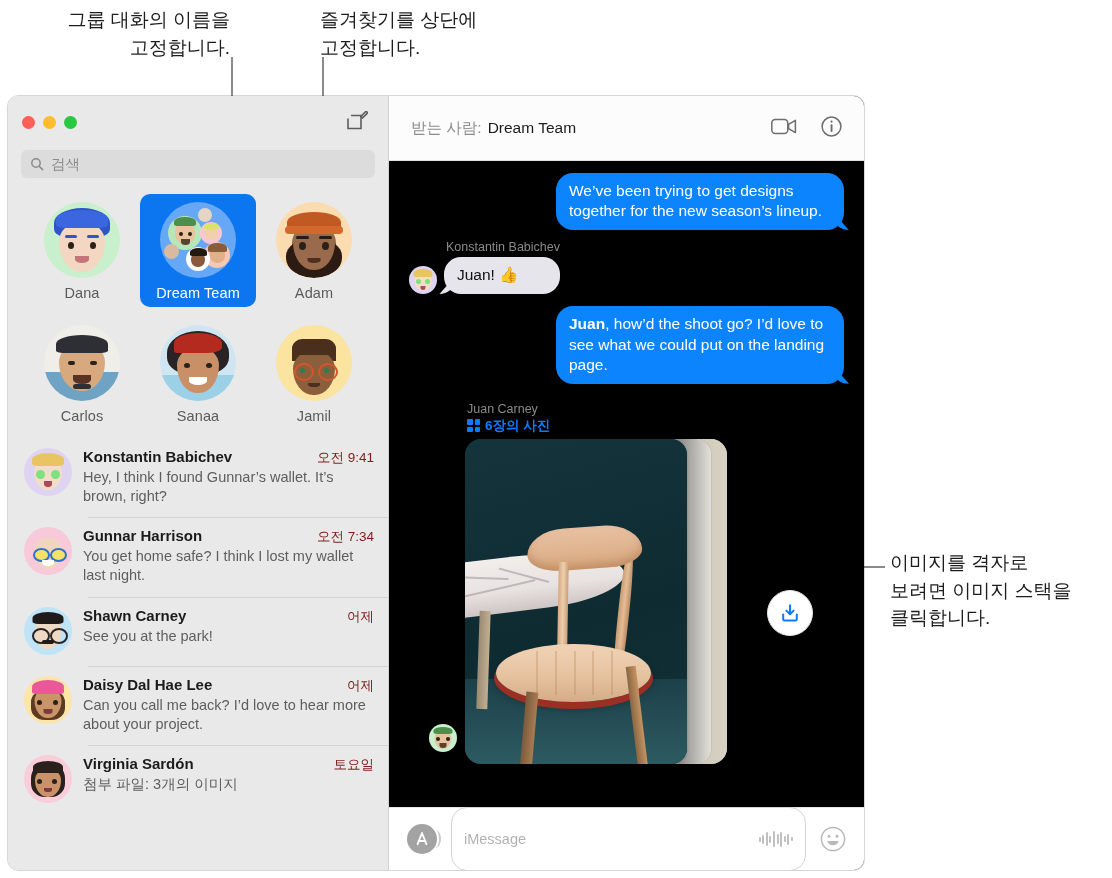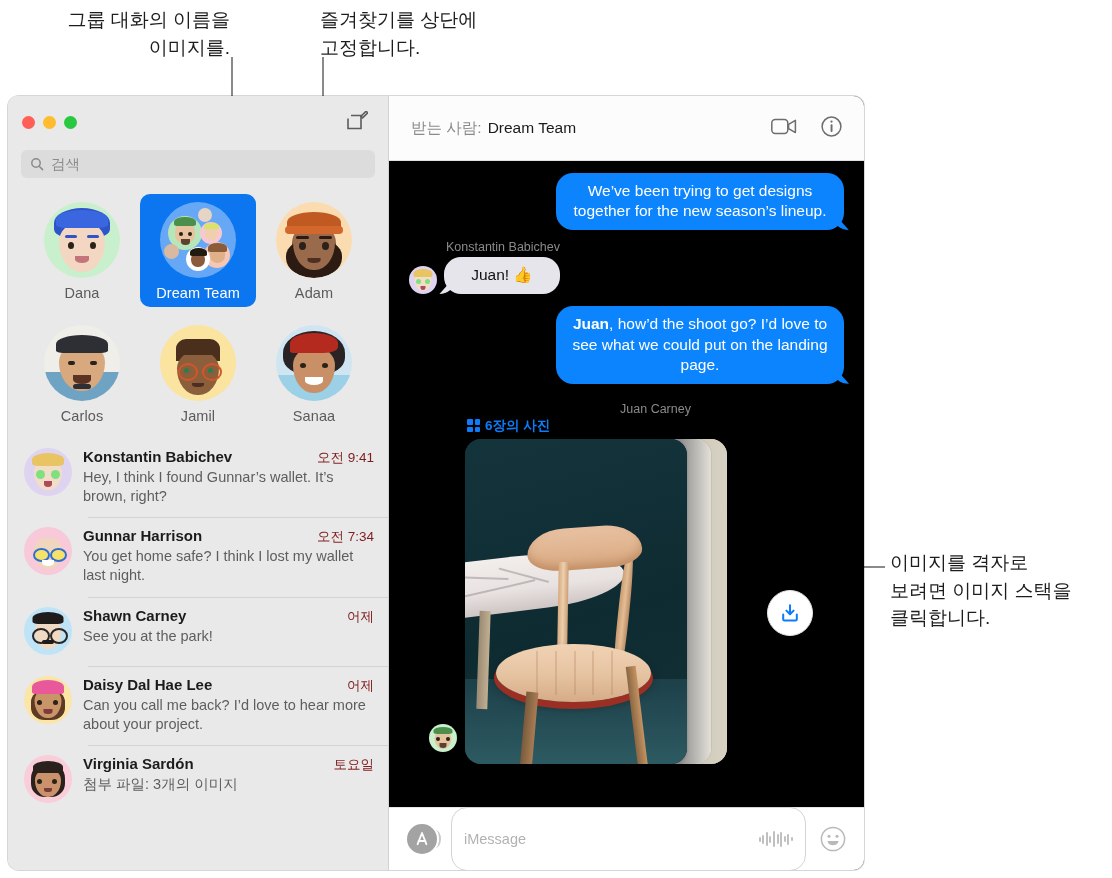--- a/index.html
+++ b/index.html
@@ -140,21 +140,21 @@
     display:flex;align-items:center;
     padding:0 22px 0 22px;
     border-bottom:1px solid #e2e2e2;
     background:#fcfcfc;
   }
   .to-label{font-size:15.5px;color:#8b8b8b;}
   .to-value{font-size:15.5px;color:#1b1b1b;margin-left:6px;}
   .header-actions{margin-left:auto;display:flex;align-items:center;gap:24px;}
 
   .thread{
-    flex:1 1 auto;position:relative;overflow:hidden;padding:12px 20px 0 20px;text-align:center;
+    flex:1 1 auto;position:relative;overflow:hidden;padding:12px 20px 0 20px;
   }
 
   .row{display:flex;margin-bottom:10px;}
   .row.out{justify-content:flex-end;}
   .row.in{justify-content:flex-start;align-items:flex-end;}
 
   .bubble{
     max-width:262px;
     padding:8px 13px 9px 13px;
     border-radius:17px;
@@ -324,21 +324,21 @@
   .mj .hair{position:absolute;left:50%;transform:translateX(-50%);}
   .mj .eye{position:absolute;border-radius:50%;background:#2a2118;}
   .mj .brow{position:absolute;border-radius:2px;}
   .mj .mouth{position:absolute;left:50%;transform:translateX(-50%);border-radius:0 0 60% 60%;}
   .mj .glass{position:absolute;border-radius:50%;border:2px solid #3a3a3a;}
 </style>
 </head>
 <body>
 
 <div class="callout right-align" style="left:20px;top:6px;width:210px;">그룹 대화의 이름을
-이미지를.</div>
+고정합니다.</div>
 <div class="callout" style="left:320px;top:6px;width:220px;">즐겨찾기를 상단에
 고정합니다.</div>
 <div class="callout" style="left:890px;top:549px;width:215px;">이미지를 격자로
 보려면 이미지 스택을
 클릭합니다.</div>
 
 <div class="callout-line v-line" style="left:231px;top:57px;height:163px;"></div>
 <div class="callout-line v-line" style="left:322px;top:57px;height:165px;"></div>
 <div class="callout-line h-line" style="left:727px;top:566px;width:158px;"></div>
 
@@ -444,48 +444,48 @@
             <div class="eye" style="left:24px;top:36px;width:7px;height:4px;border-radius:3px;"></div>
             <div class="eye" style="left:46px;top:36px;width:7px;height:4px;border-radius:3px;"></div>
             <div class="mouth" style="top:50px;width:18px;height:9px;background:#5b3324;"></div>
             <div style="position:absolute;left:29px;top:59px;width:18px;height:5px;background:#2d2f35;border-radius:3px;"></div>
           </div>
         </div>
         <div class="pin-name">Carlos</div>
       </div>
 
       <div class="pin">
+        <div class="pin-avatar" style="background:#cfe6f2;">
+          <div class="mj">
+            <div style="position:absolute;left:0;bottom:0;width:100%;height:34%;background:#9bd0e6;"></div>
+            <div class="hair" style="top:6px;width:62px;height:44px;background:#2a2326;border-radius:50% 50% 40% 40%;"></div>
+            <div class="face" style="top:22px;width:42px;height:46px;background:#c98f67;"></div>
+            <div class="hair" style="top:8px;width:48px;height:20px;background:#b52a1e;border-radius:50% 50% 30% 10%;"></div>
+            <div class="eye" style="left:24px;top:38px;width:6px;height:5px;"></div>
+            <div class="eye" style="left:46px;top:38px;width:6px;height:5px;"></div>
+            <div class="mouth" style="top:52px;width:18px;height:8px;background:#ffffff;"></div>
+          </div>
+        </div>
+        <div class="pin-name">Sanaa</div>
+      </div>
+
+      <div class="pin">
         <div class="pin-avatar" style="background:#fbe3a0;">
           <div class="mj">
             <div class="hair" style="top:14px;width:44px;height:22px;background:#4b2f1d;border-radius:10px 10px 0 0;"></div>
             <div class="face" style="top:26px;width:42px;height:44px;background:#8b5e3c;"></div>
             <div class="hair" style="top:16px;width:44px;height:14px;background:#4b2f1d;border-radius:8px 8px 0 0;"></div>
             <div class="glass" style="left:18px;top:38px;width:16px;height:14px;border-color:#d4552a;"></div>
             <div class="glass" style="left:42px;top:38px;width:16px;height:14px;border-color:#d4552a;"></div>
             <div class="eye" style="left:24px;top:43px;width:5px;height:5px;background:#2e7d4a;"></div>
             <div class="eye" style="left:48px;top:43px;width:5px;height:5px;background:#2e7d4a;"></div>
             <div class="mouth" style="top:58px;width:12px;height:4px;background:#4d2f22;"></div>
           </div>
         </div>
         <div class="pin-name">Jamil</div>
-      </div>
-
-      <div class="pin">
-        <div class="pin-avatar" style="background:#cfe6f2;">
-          <div class="mj">
-            <div style="position:absolute;left:0;bottom:0;width:100%;height:34%;background:#9bd0e6;"></div>
-            <div class="hair" style="top:6px;width:62px;height:44px;background:#2a2326;border-radius:50% 50% 40% 40%;"></div>
-            <div class="face" style="top:22px;width:42px;height:46px;background:#c98f67;"></div>
-            <div class="hair" style="top:8px;width:48px;height:20px;background:#b52a1e;border-radius:50% 50% 30% 10%;"></div>
-            <div class="eye" style="left:24px;top:38px;width:6px;height:5px;"></div>
-            <div class="eye" style="left:46px;top:38px;width:6px;height:5px;"></div>
-            <div class="mouth" style="top:52px;width:18px;height:8px;background:#ffffff;"></div>
-          </div>
-        </div>
-        <div class="pin-name">Sanaa</div>
       </div>
 
     </div>
 
     <div class="convlist">
 
       <div class="conv">
         <div class="conv-avatar" style="background:#ded4f2;">
           <div class="mj">
             <div class="face" style="top:12px;width:28px;height:30px;background:#f2ddc8;"></div>

